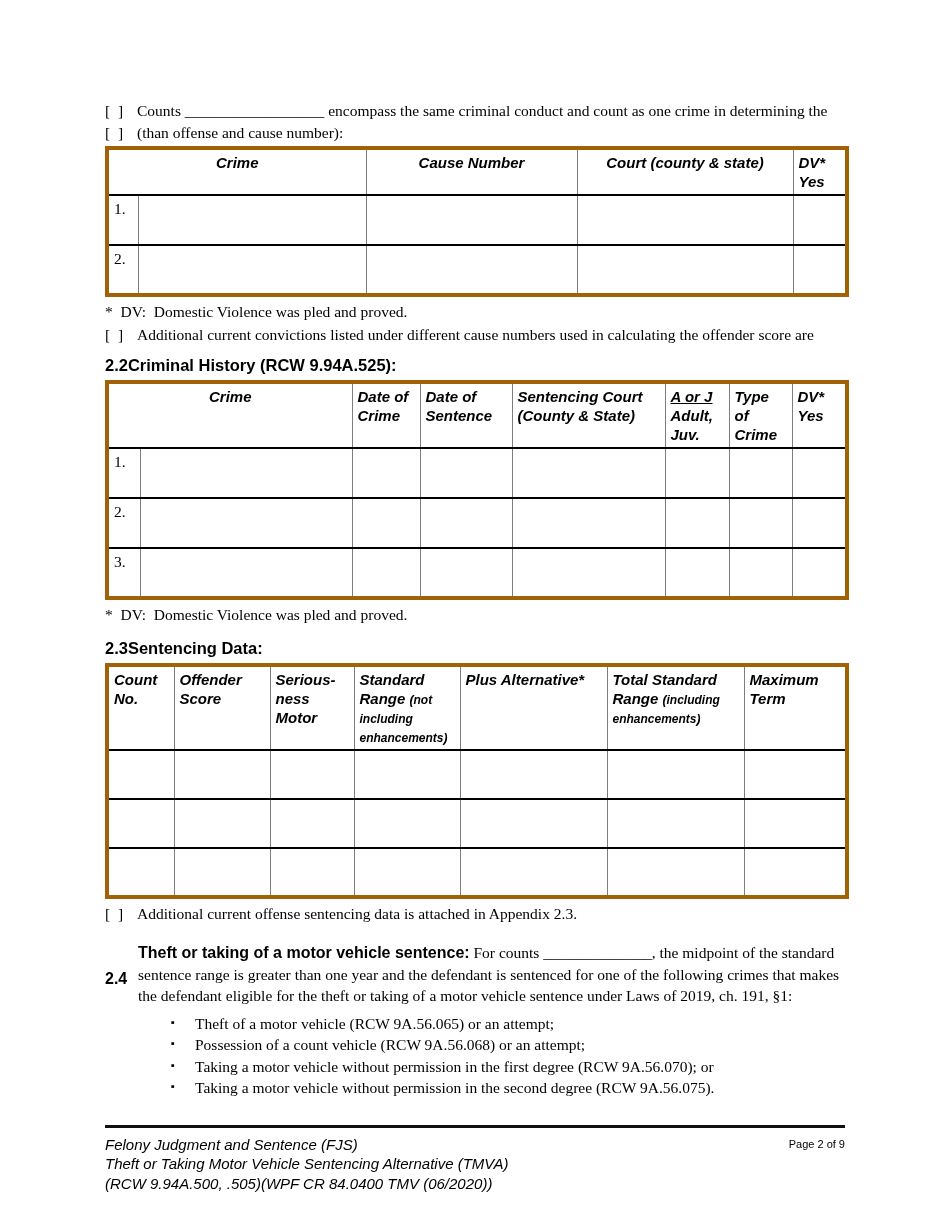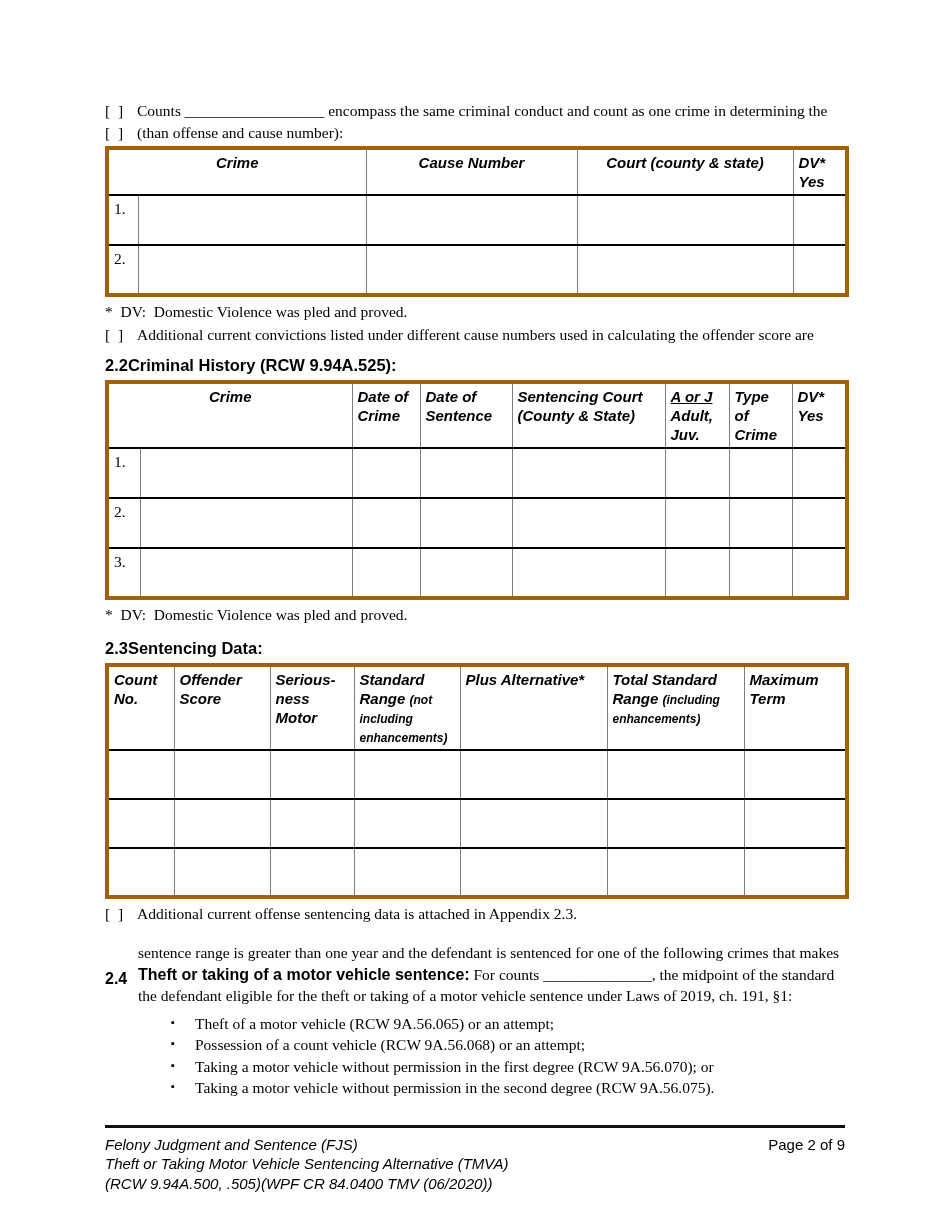--- a/index.html
+++ b/index.html
@@ -44,21 +44,21 @@
   .bullets{margin-top:6px;}
   .bullet{position:relative;padding-left:57px;line-height:21.5px;}
   .bullet .mark{position:absolute;left:33px;top:-1px;font-size:11px;}
 
   
   .footer{margin-top:26px;}
   .rule{border-top:3px solid #101010;height:0;margin-bottom:7px;}
   .frow{display:flex;justify-content:space-between;align-items:flex-start;}
   .fleft{font-family:"Liberation Sans", sans-serif;font-style:italic;
          font-size:15px;line-height:19.5px;}
-  .fright{font-family:"Liberation Sans", sans-serif;font-size:15px;line-height:19.5px;}
+  .fright{font-family:"Liberation Sans", sans-serif;font-size:11px;line-height:19.5px;}
 </style>
 </head>
 <body>
 
 <div class="page">
 
   <div class="hang">
     <span class="cb">[  ]</span>
     <div class="line">
       <span>Counts</span>
@@ -225,26 +225,26 @@
   </tbody>
     </table>
 
   <div class="hang" style="margin-top:4px;">
     <span class="cb">[  ]</span>
     <div class="noteline">Additional current offense sentencing data is attached in Appendix 2.3.</div>
   </div>
 
   <div class="sec24">
     <span class="num">2.4</span>
-    <div class="line">sentence range is greater than one year and the defendant is sentenced for one of the following crimes that makes</div>
     <div class="line">
       <span class="lead">Theft or taking of a motor vehicle sentence:</span>
       <span>For counts</span>
       <span class="blank">______________</span><span>, the midpoint of the standard</span>
     </div>
+    <div class="line">sentence range is greater than one year and the defendant is sentenced for one of the following crimes that makes</div>
     <div class="line">the defendant eligible for the theft or taking of a motor vehicle sentence under Laws of 2019, ch. 191, §1:</div>
     <div class="bullets">
       <div class="bullet">
         <span class="mark">▪</span>
         <span>Theft of a motor vehicle (RCW 9A.56.065) or an attempt;</span>
       </div>
       <div class="bullet">
         <span class="mark">▪</span>
         <span>Possession of a count vehicle (RCW 9A.56.068) or an attempt;</span>
       </div>

